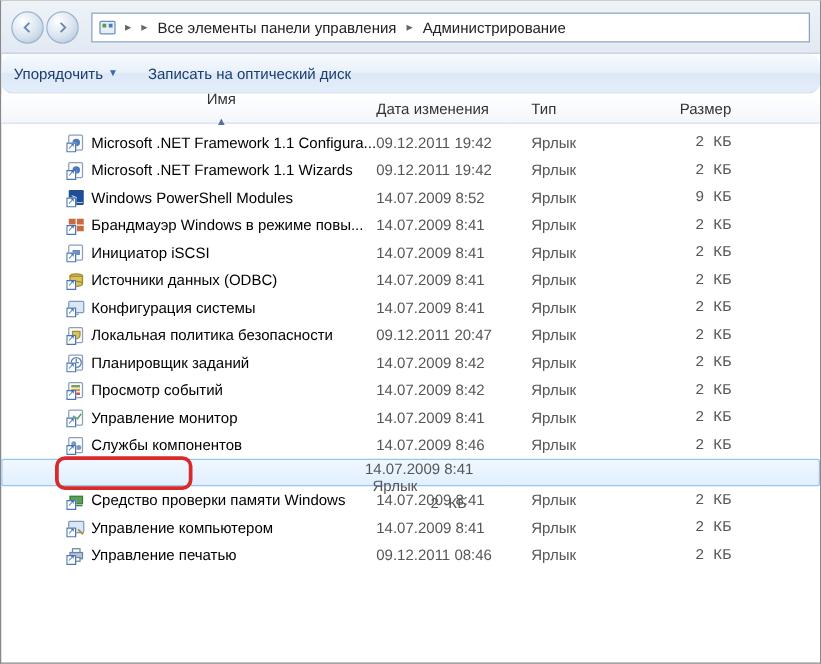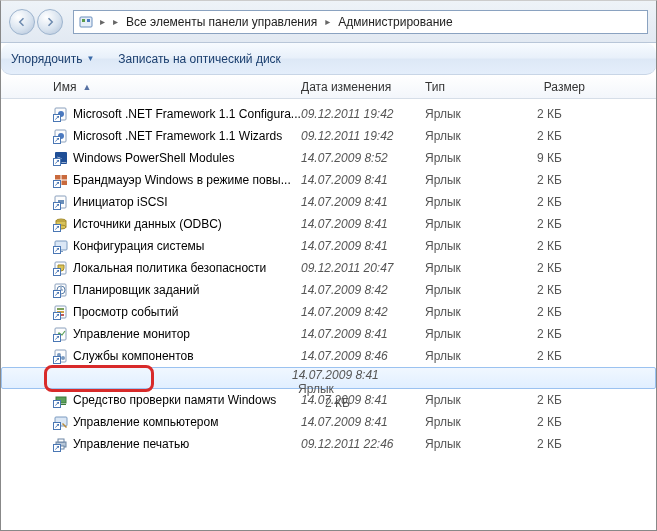--- a/index.html
+++ b/index.html
@@ -84,21 +84,21 @@
   .list-header {
     height: 24px;
     background: linear-gradient(#fff, #f3f6fb);
     border-bottom: 1px solid #d6dee8;
     display: flex;
     align-items: center;
     font-size: 12px;
     color: #333;
     padding-left: 52px;
   }
-  .col-name { width: 248px; display: flex; align-items: center; gap: 6px;}
+  .col-name { width: 248px; display: flex; align-items: center; gap: 6px; flex-direction: column;}
   .col-date { width: 124px; }
   .col-type { width: 112px; }
   .col-size { width: 58px; text-align: right; padding-right: 10px;}
   .sort-arrow { color: #5670a2; font-size: 9px;}
   .list {
     padding-top: 4px;
   }
   .row {
     height: 22px;
     display: flex;
@@ -115,23 +115,23 @@
     flex-direction: column;
   }
   .cell-name {
     width: 248px;
     display: flex;
     align-items: center;
     gap: 4px;
     white-space: nowrap;
     overflow: hidden;
   }
-  .cell-date { width: 124px; color: #555; font-style: italic; }
+  .cell-date { width: 124px; color: #555; }
   .cell-type { width: 112px; color: #555; }
-  .cell-size { width: 58px; text-align: left; color: #555; padding-right: 10px;}
+  .cell-size { width: 58px; text-align: right; color: #555; padding-right: 10px; font-family: Liberation Mono, monospace;}
   .file-icon {
     width: 16px; height: 16px;
     display: inline-flex; align-items: center; justify-content: center;
     flex-shrink: 0;
   }
   .highlight-ring {
     position: absolute;
     border: 3px solid #d82a2a;
     border-radius: 8px;
     pointer-events: none;
@@ -449,17 +449,17 @@
         <span class="file-icon" style="position:relative">
           <svg viewBox="0 0 16 16">
             <rect x="3" y="6" width="10" height="5" fill="#b8c7d8" stroke="#6a84a3"></rect>
             <rect x="5" y="3" width="6" height="3" fill="#fff" stroke="#6a84a3"></rect>
             <rect x="5" y="10" width="6" height="3" fill="#fff" stroke="#6a84a3"></rect>
           </svg>
           <div class="shortcut-arrow">↗</div>
         </span>
         <span>Управление печатью</span>
       </div>
-      <div class="cell-date">09.12.2011 22:46</div>
+      <div class="cell-date">09.12.2011 08:46</div>
       <div class="cell-type">Ярлык</div>
       <div class="cell-size">2 КБ</div>
     </div>
   </div>
 
 </body></html>

